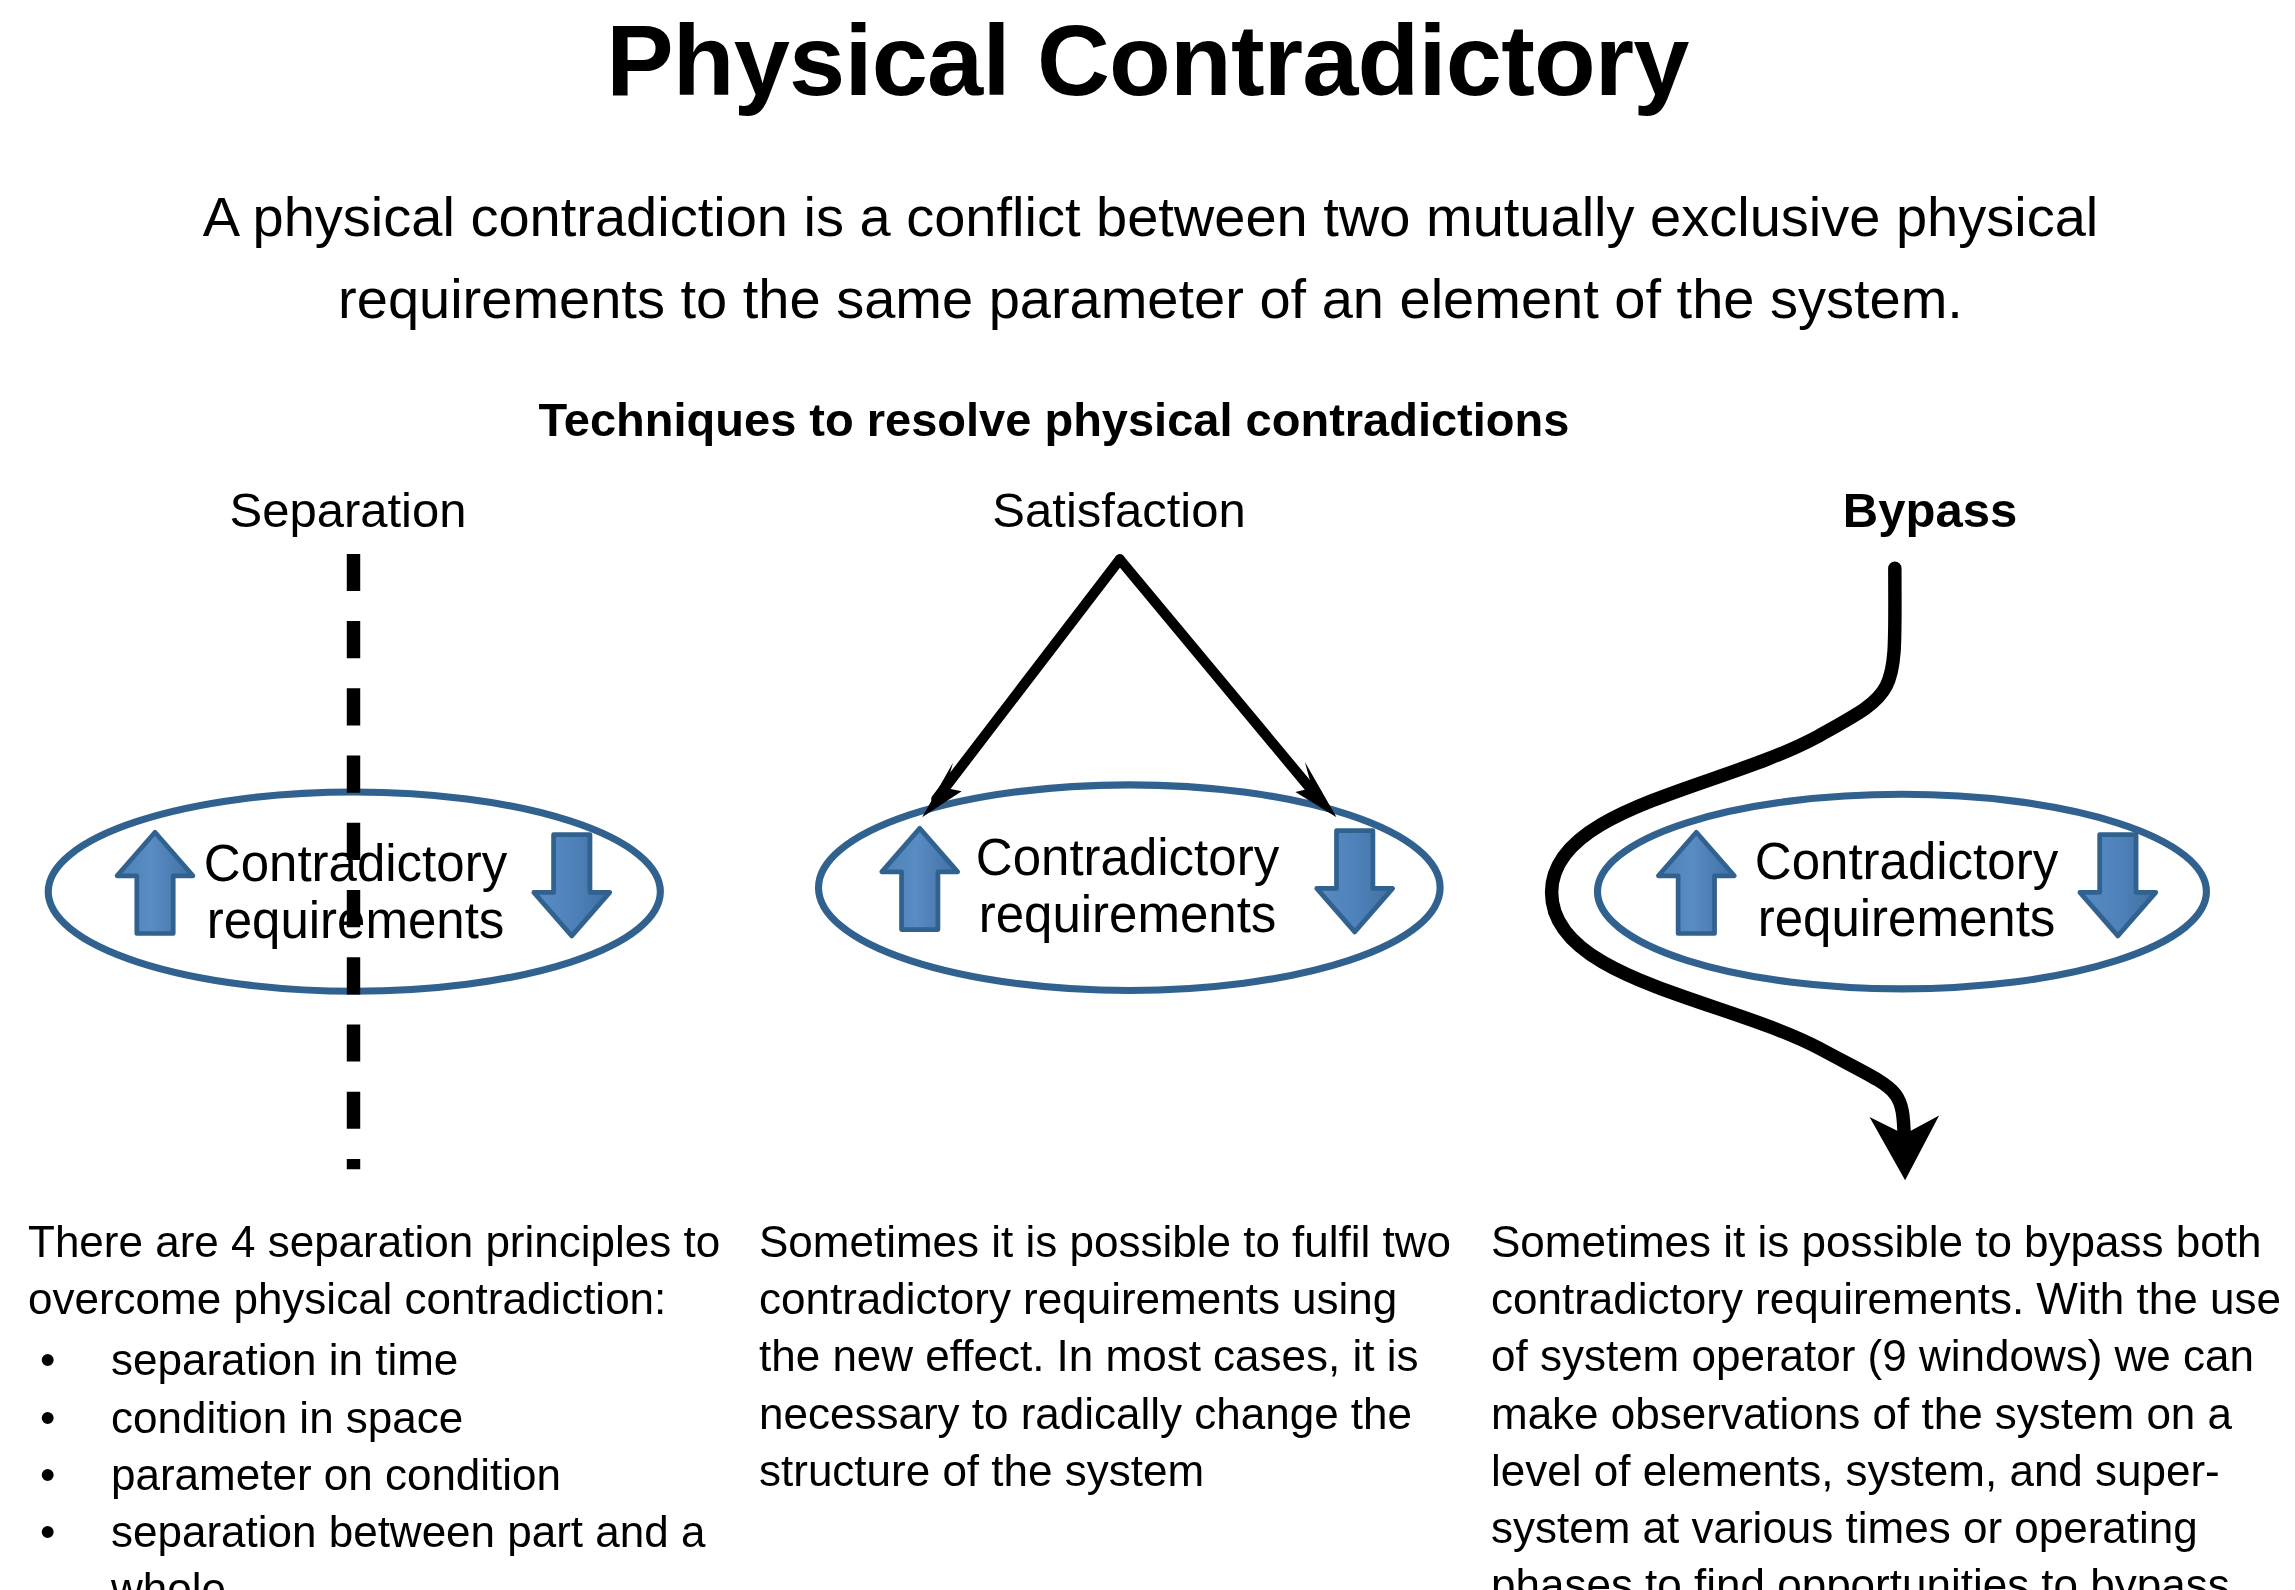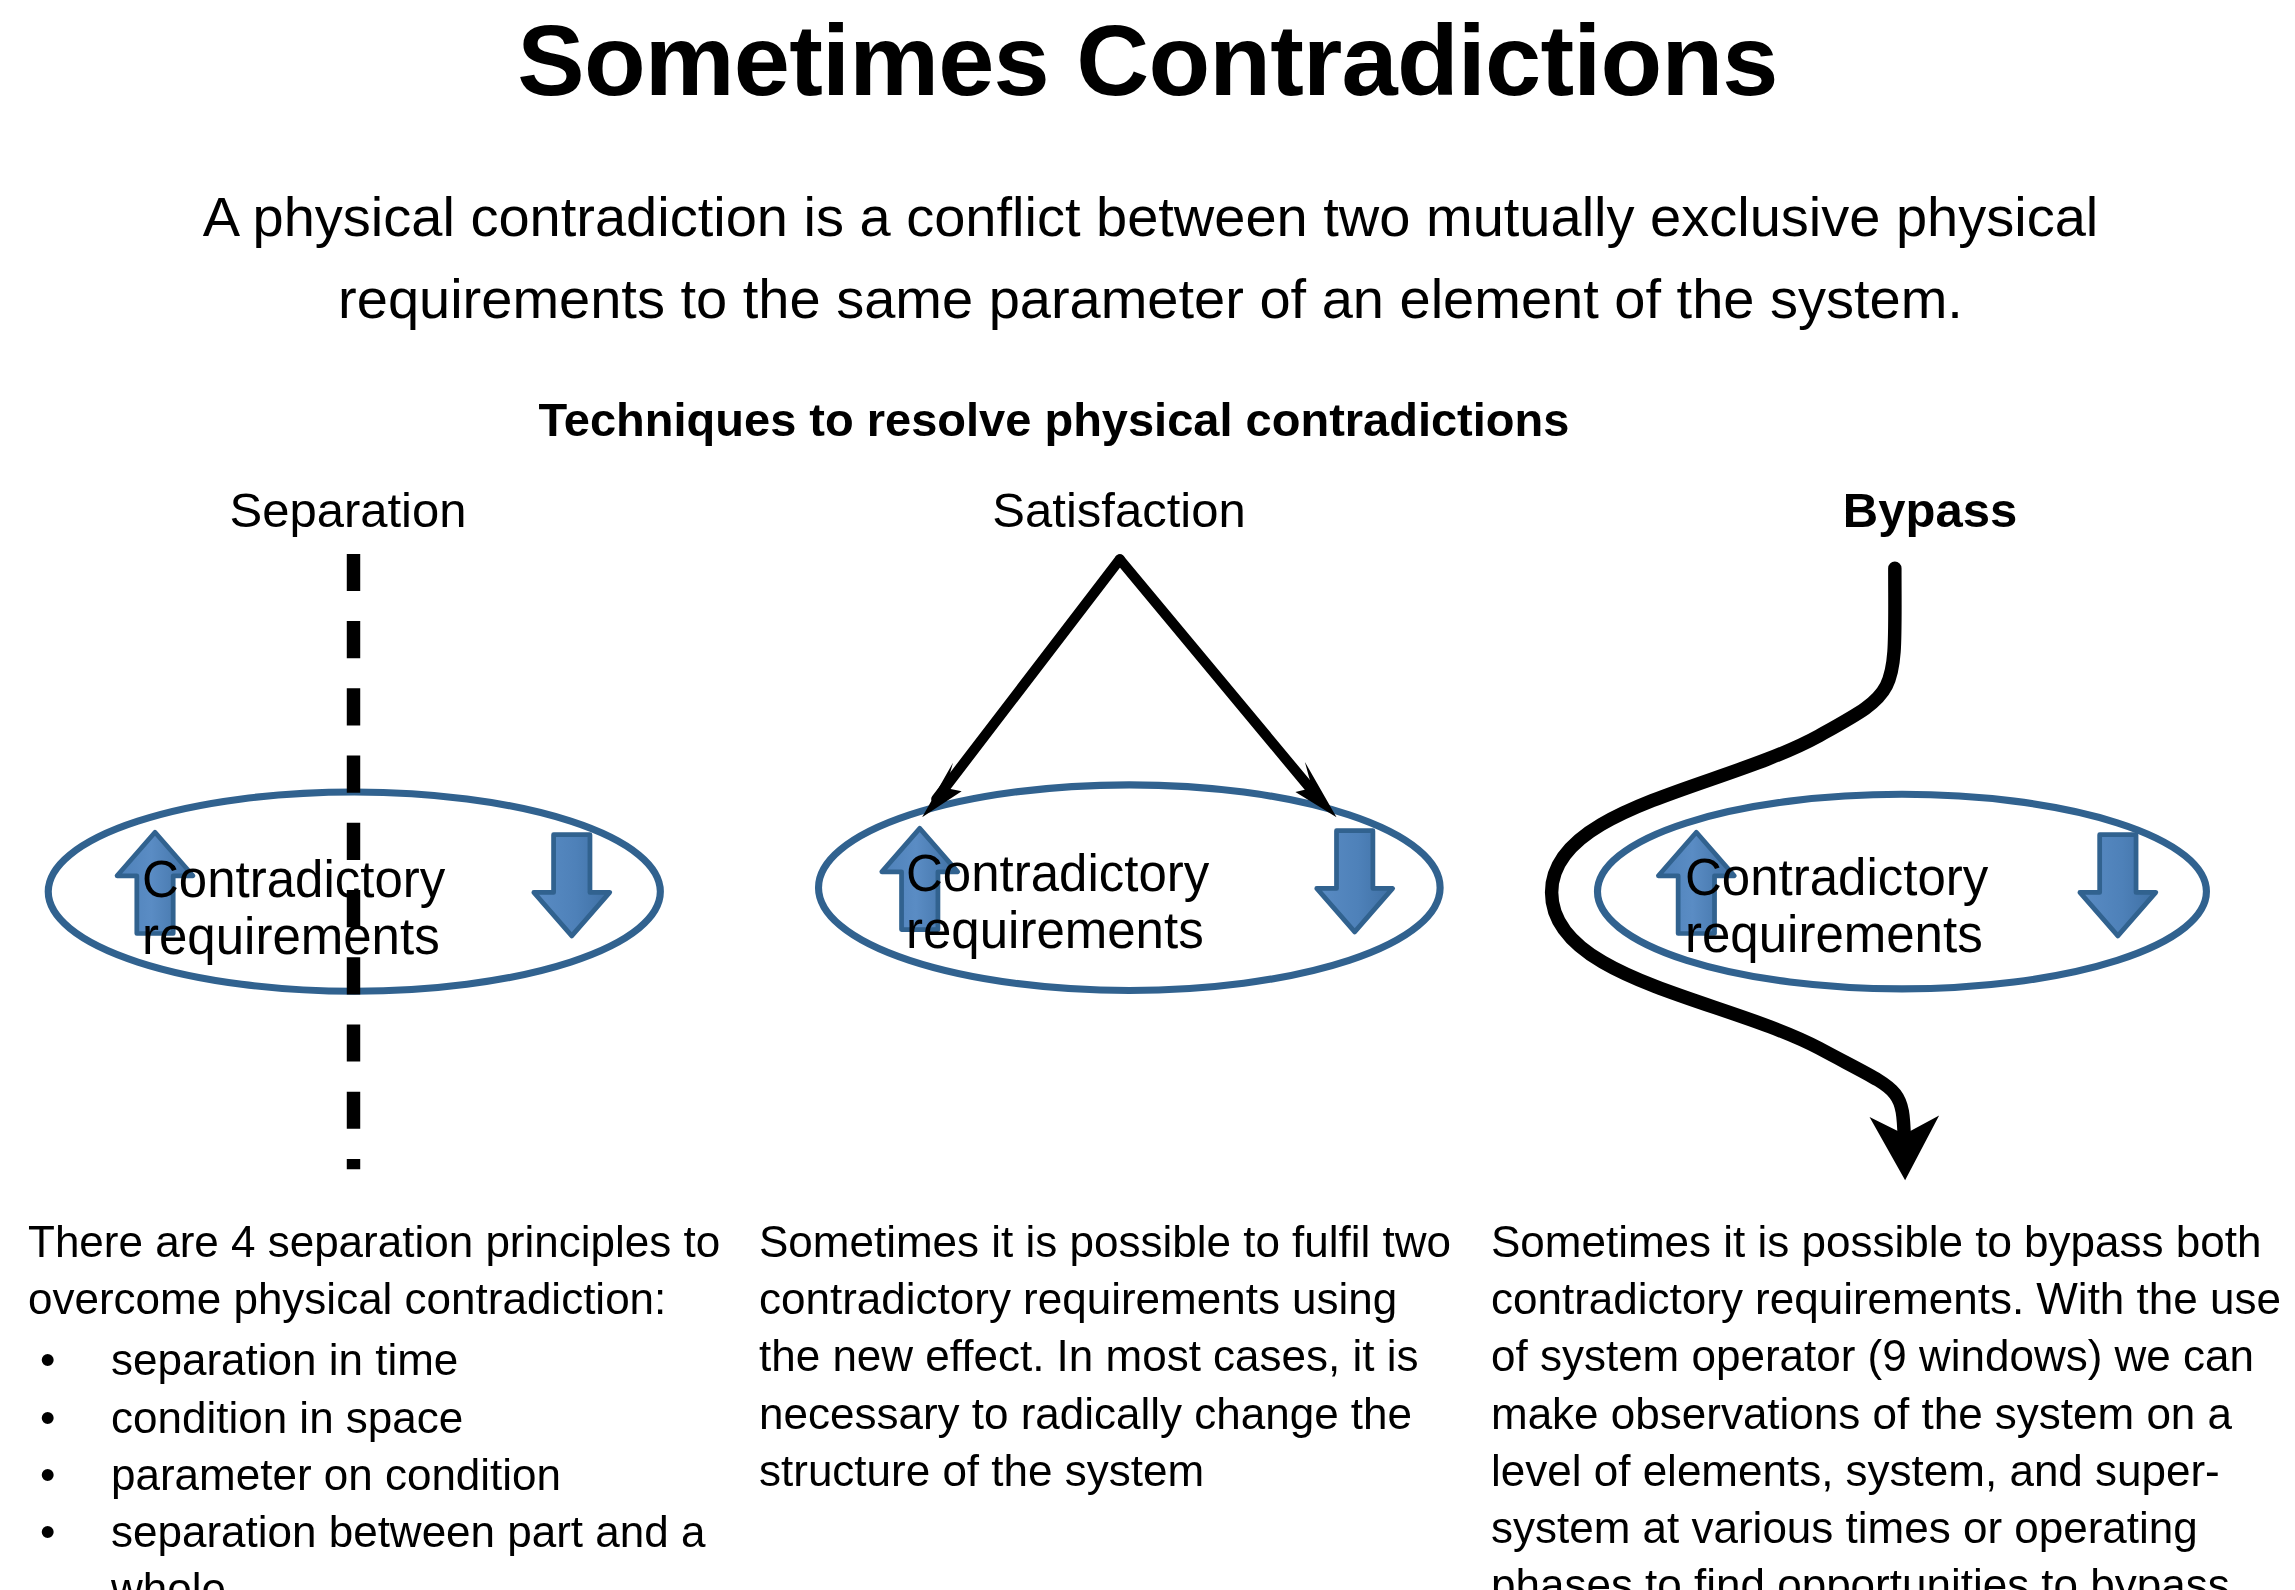--- a/index.html
+++ b/index.html
@@ -77,25 +77,25 @@
     left: 0;
     top: 0;
     width: 2295px;
     height: 1591px;
     pointer-events: none;
   }
 
   
   .ellipse-label {
     position: absolute;
+    text-align: center;
     font-size: 51px;
     line-height: 1.12;
     color: #000000;
     white-space: nowrap;
-    margin-top: 16px;
   }
   .ellipse-label.e0 { left: 142px;  top: 835px; width: 427px; }
   .ellipse-label.e1 { left: 906px; top: 829px; width: 443px; }
   .ellipse-label.e2 { left: 1685px; top: 833px; width: 443px; }
 
   
   .body-col {
     position: absolute;
     top: 1209px;
     font-size: 44px;
@@ -123,21 +123,21 @@
     position: absolute;
     left: 16px;
     top: 0;
   }
 </style>
 </head>
 <body>
 
 <div id="slide">
 
-  <div class="slide-title">Sometimes Contradictions</div>
+  <div class="slide-title">Physical Contradictory</div>
 
   <div class="intro">A physical contradiction is a conflict between two mutually exclusive physical requirements to the same parameter of an element of the system.</div>
 
   <div class="section-heading">Techniques to resolve physical contradictions</div>
 
   <div class="col-header c0">Separation</div>
   <div class="col-header c1">Satisfaction</div>
   <div class="col-header c2">Bypass</div>
 
   <svg id="diagram-layer" viewBox="0 0 2902 2011" xmlns="http://www.w3.org/2000/svg">

